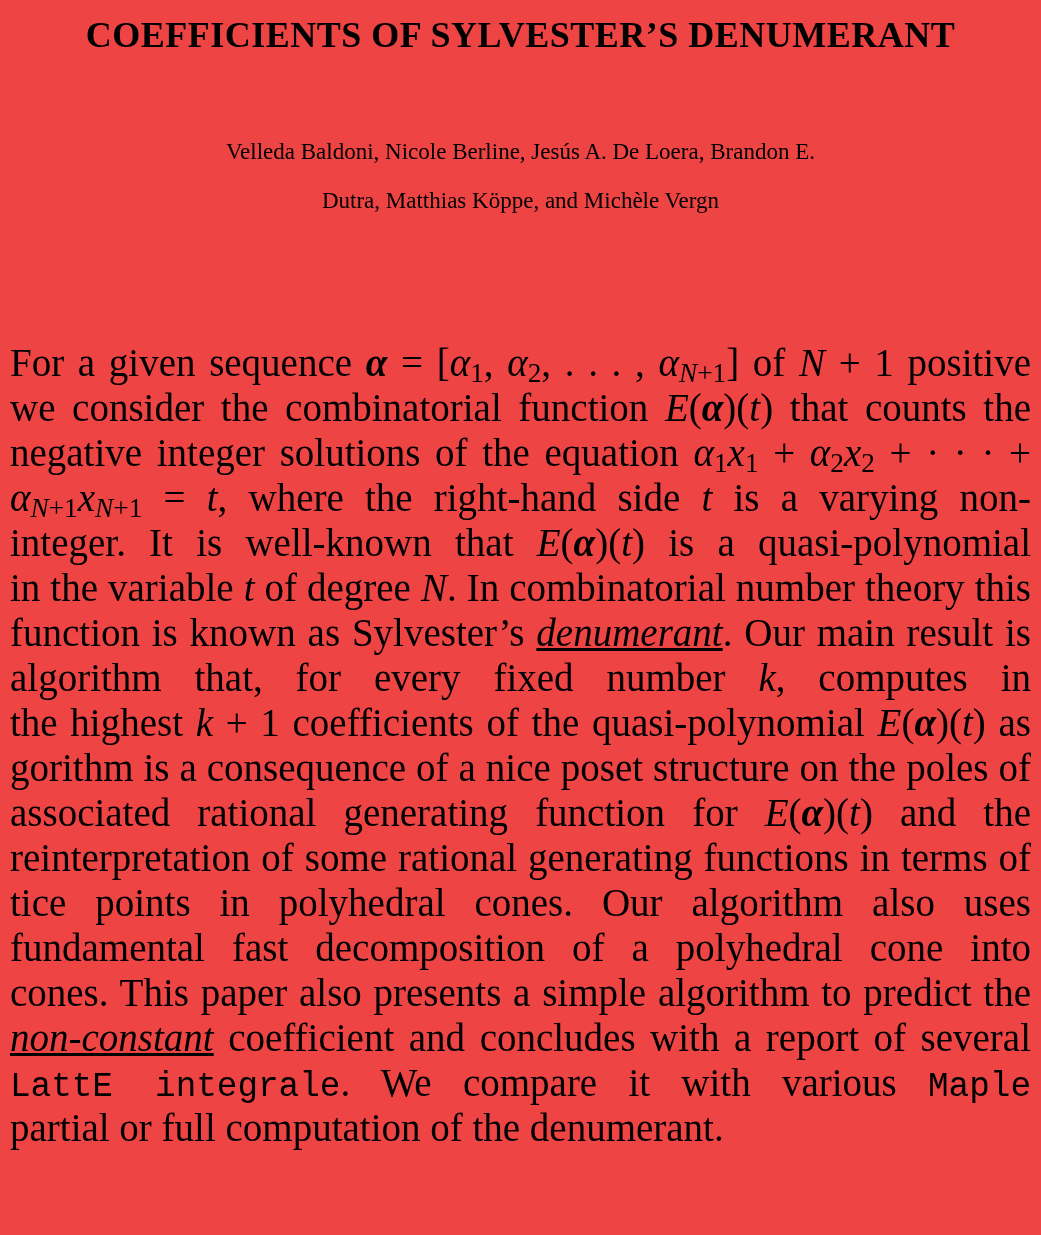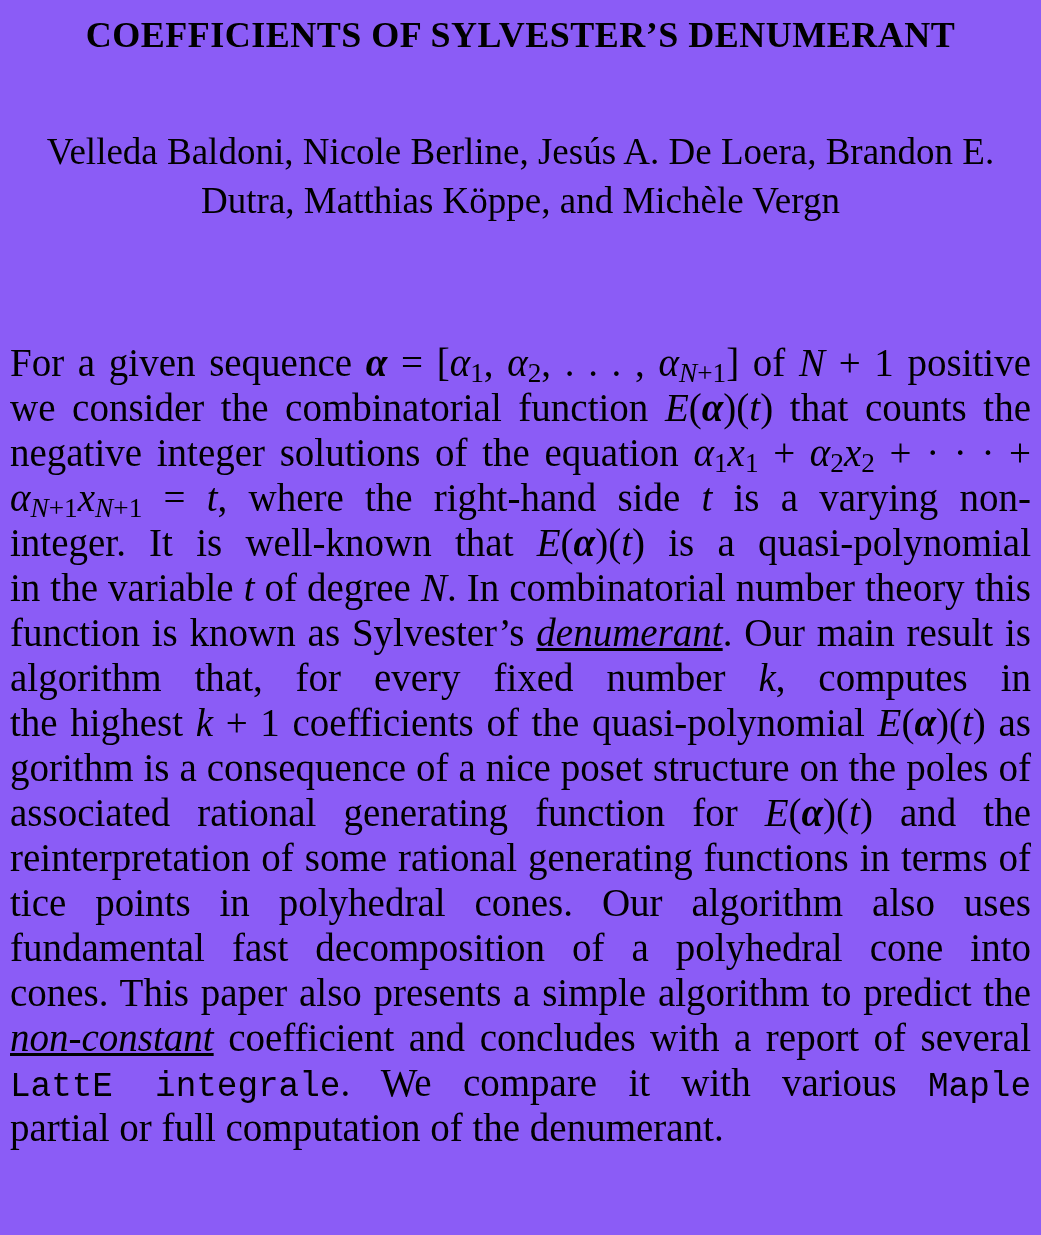--- a/index.html
+++ b/index.html
@@ -5,38 +5,38 @@
   html, body {
     margin: 0;
     padding: 0;
     background: #ffffff;
     color: #000000;
   }
   .page {
     position: relative;
     width: 1041px;
     height: 1235px;
-    background: #8b5cf6;
+    background: #ef4444;
     overflow: hidden;
     font-family: "Liberation Serif", serif;
   }
   .title {
     margin: 0;
     padding-top: 13px;
     text-align: center;
     font-size: 36px;
     line-height: 44px;
     font-weight: bold;
     letter-spacing: 0.5px;
     color: #000000;
   }
   .authors {
     margin-top: 70px;
     text-align: center;
-    font-size: 37px;
+    font-size: 23px;
     line-height: 49px;
     color: #000000;
   }
   .abstract {
     margin-top: 115px;
     padding: 0 10px;
     font-size: 39px;
     color: #000000;
   }
   .line {

